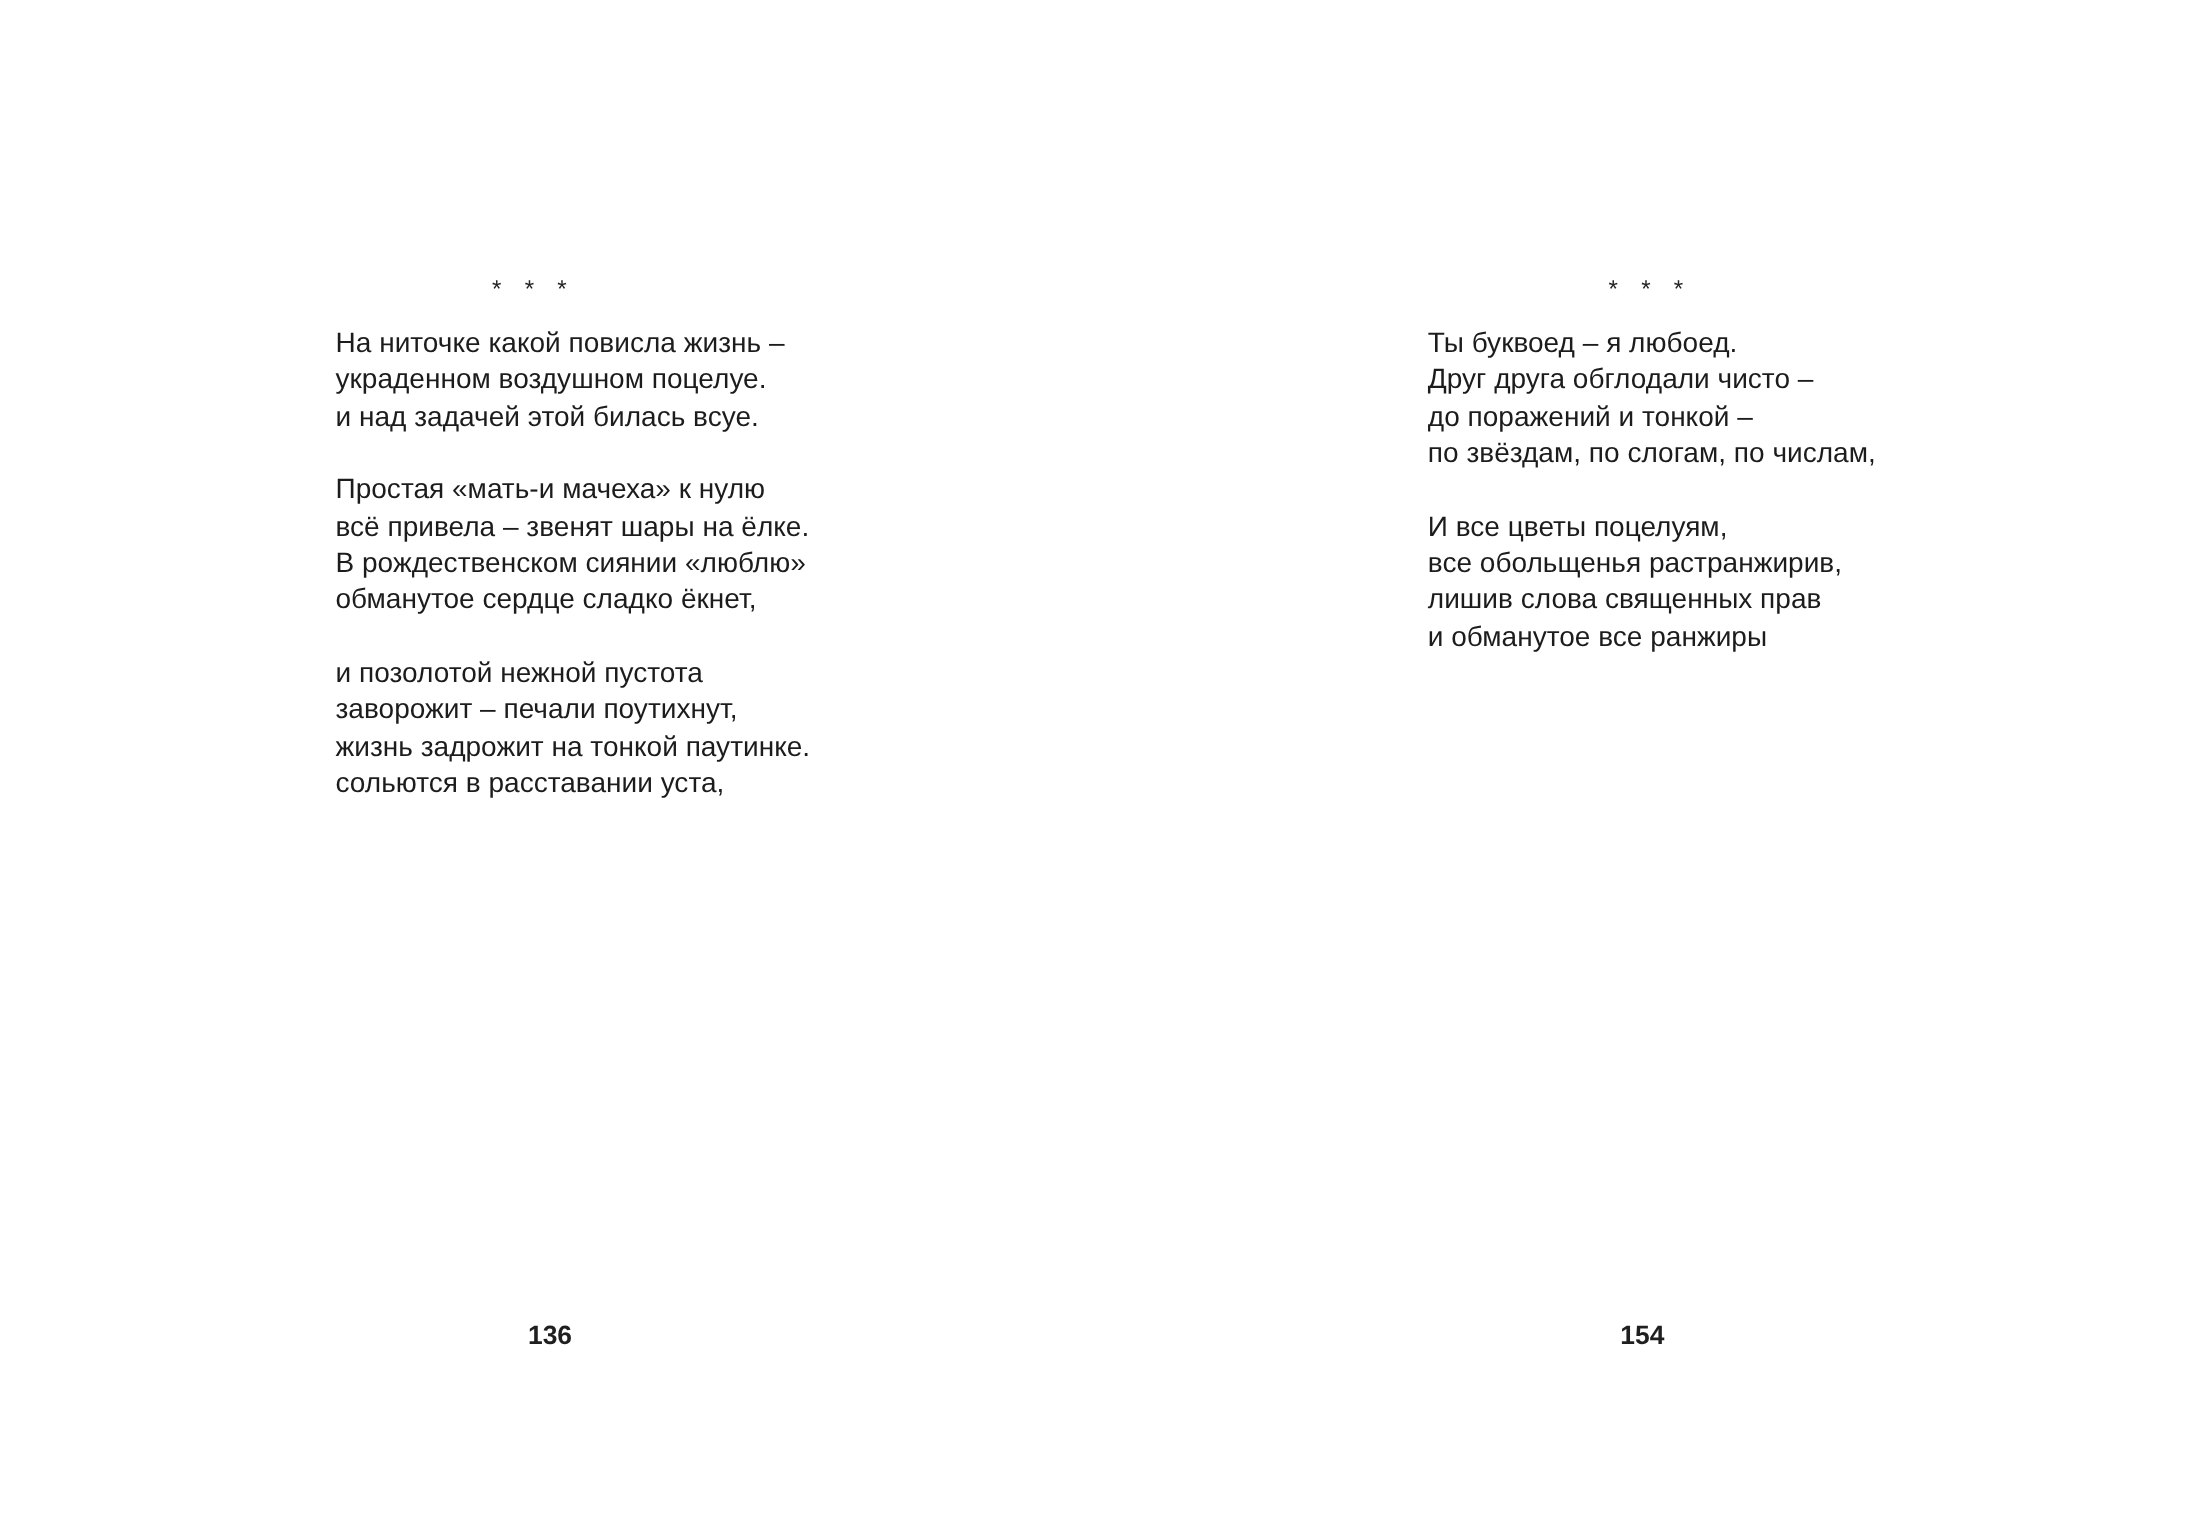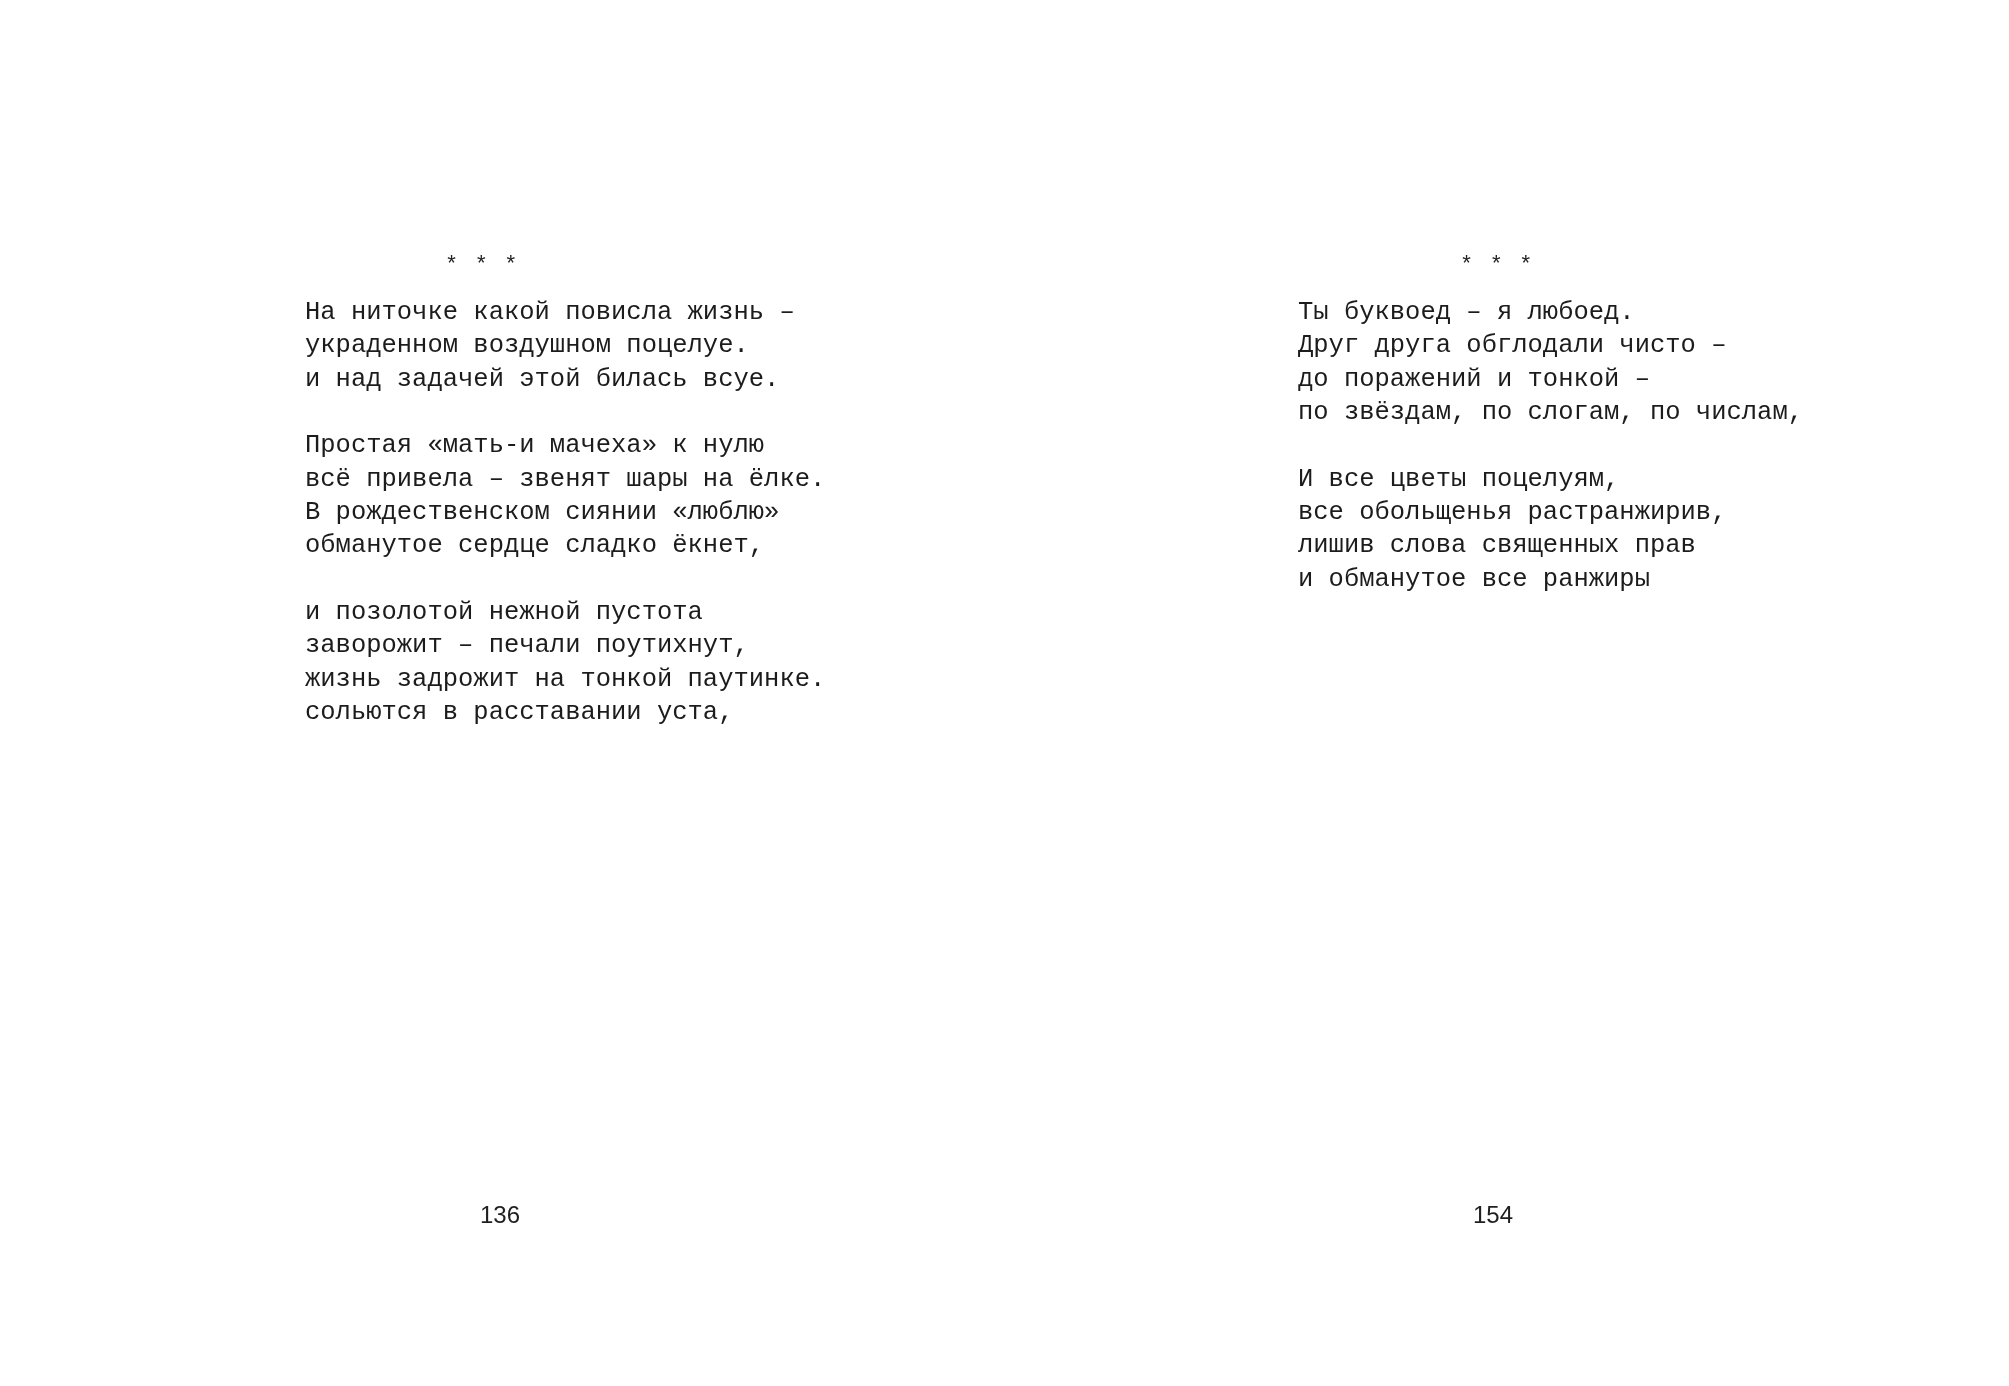--- a/index.html
+++ b/index.html
@@ -65,32 +65,32 @@
     margin-bottom: 0;
   }
 
   .verse-line {
     font-size: 25.5px;
     line-height: 33.4px;
     white-space: pre;
     color: #1c1c1c;
     font-weight: 400;
     letter-spacing: 0.0px;
-    font-family: Liberation Mono, monospace;
   }
 
   
   .folio {
     position: absolute;
     top: 1203px;
     font-size: 24px;
     line-height: 1;
     color: #1f1f1f;
     text-align: center;
     width: 120px;
+    font-weight: bold;
   }
   .page--left  .folio { left: 440px; }
   .page--right .folio { left: 428px; }
 </style>
 </head>
 <body>
 
 <div class="spread">
 
   <div class="page page--left">

